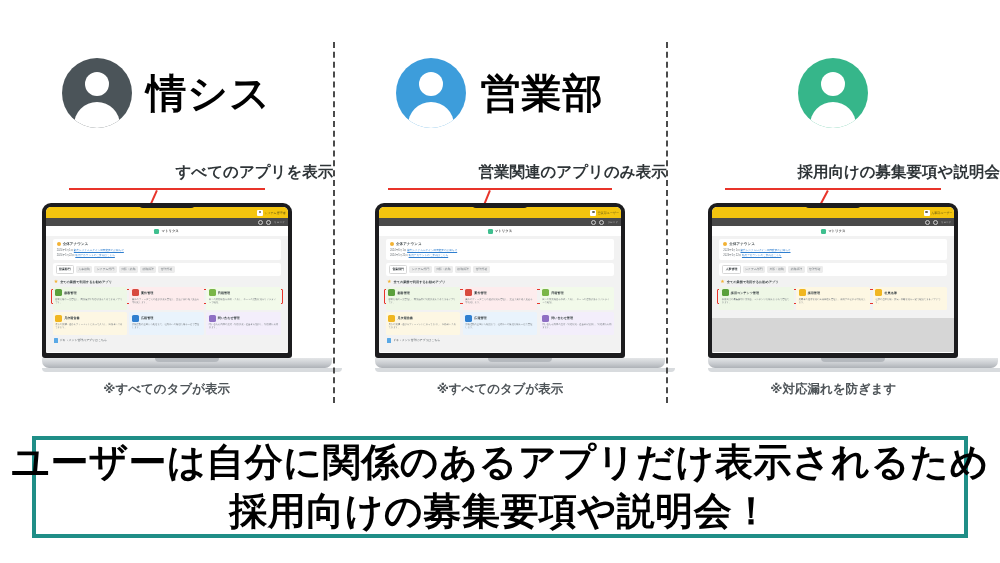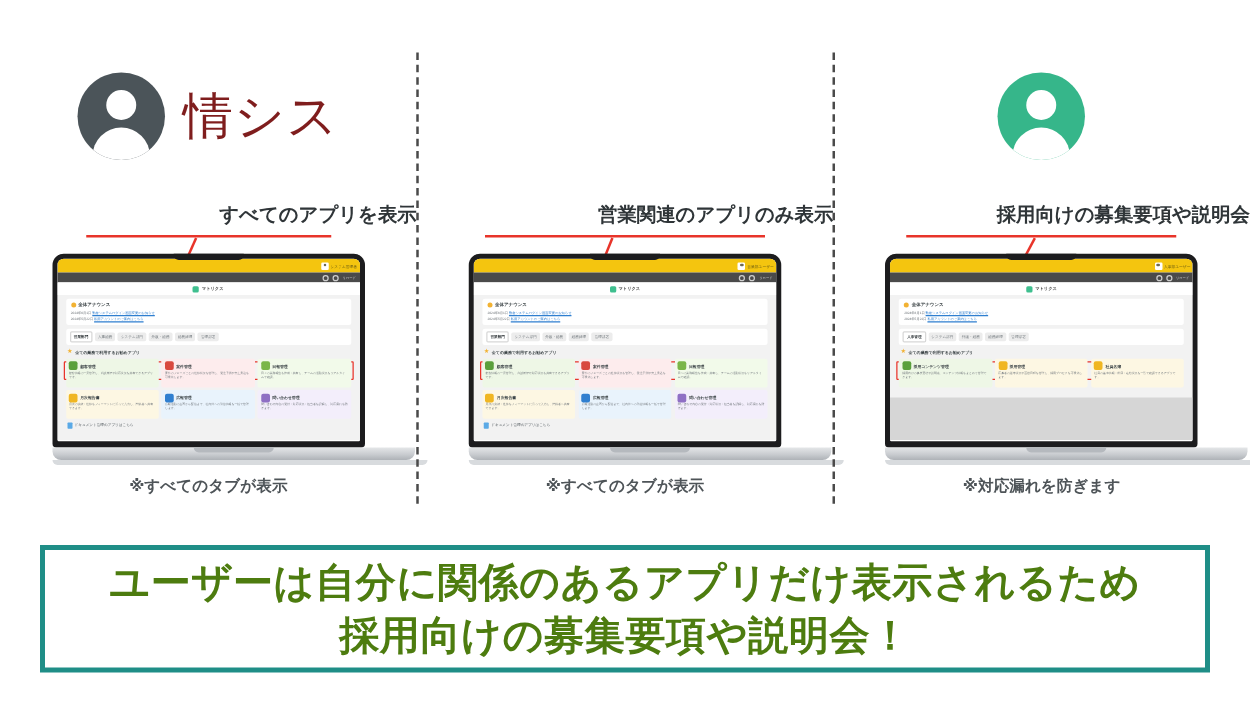--- a/index.html
+++ b/index.html
@@ -68,23 +68,23 @@
   }
   .avatar .body {
     position: absolute;
     width: 46px; height: 46px;
     border-radius: 50%;
     background: #ffffff;
     left: 12px; top: 44px;
   }
   .dept-name {
     font-size: 40px;
-    font-weight: 400;
+    font-weight: 700;
     letter-spacing: 1px;
-    color: #7f1d1d;
+    color: #000000;
     line-height: 1;
     white-space: nowrap;
   }
 
   
   .caption-wrap {
     position: absolute;
     top: 162px;
     left: 0;
     width: 100%;
@@ -397,23 +397,23 @@
     box-sizing: border-box;
     border: 4px solid #1f8e87;
     background: #ffffff;
     display: flex;
     flex-direction: column;
     align-items: center;
     justify-content: center;
     gap: 5px;
   }
   .conclusion .line {
-    font-size: 32px;
-    font-weight: 700;
-    color: #4d7c0f;
+    font-size: 38px;
+    font-weight: 700;
+    color: #000000;
     letter-spacing: 0.5px;
     line-height: 1.15;
     white-space: nowrap;
   }
 </style>
 </head>
 <body>
 
 <div class="panels">
 
@@ -540,20 +540,27 @@
         </div>
       </div>
       <div class="base"></div>
       <div class="base-foot"></div>
     </div>
 
     <div class="subcap">※すべてのタブが表示</div>
   </div>
 
   <div class="panel p2">
+    <div class="panel-head">
+      <div class="avatar" style="background:#3d9ddb">
+        <div class="head"></div>
+        <div class="body"></div>
+      </div>
+      <div class="dept-name">営業部</div>
+    </div>
 
     <div class="caption-wrap">
       <div class="caption-text">営業関連のアプリのみ表示</div>
       <div class="caption-rule"></div>
     </div>
 
     <div class="leader" style="left:156px; top:190px; height:92px; transform:rotate(22deg);"></div>
 
     <div class="laptop">
       <div class="lid">

